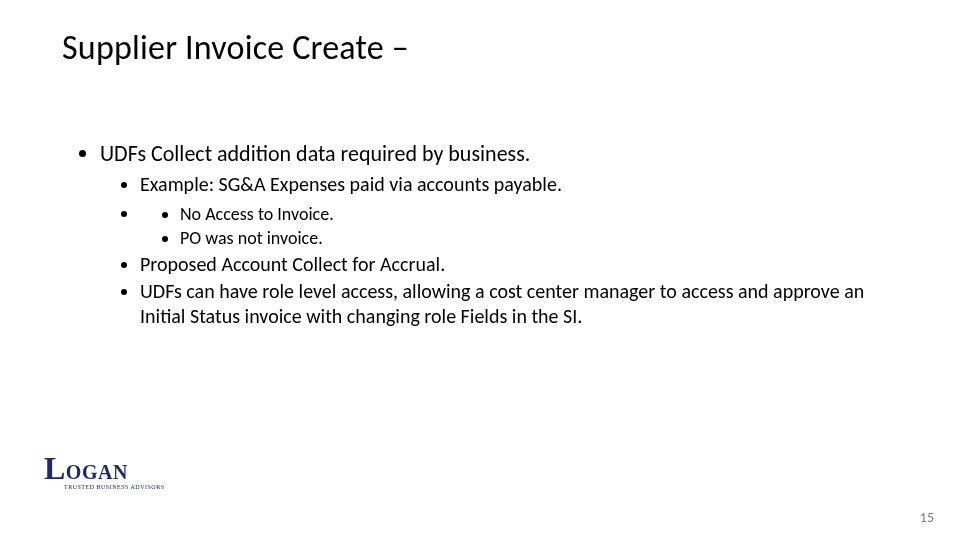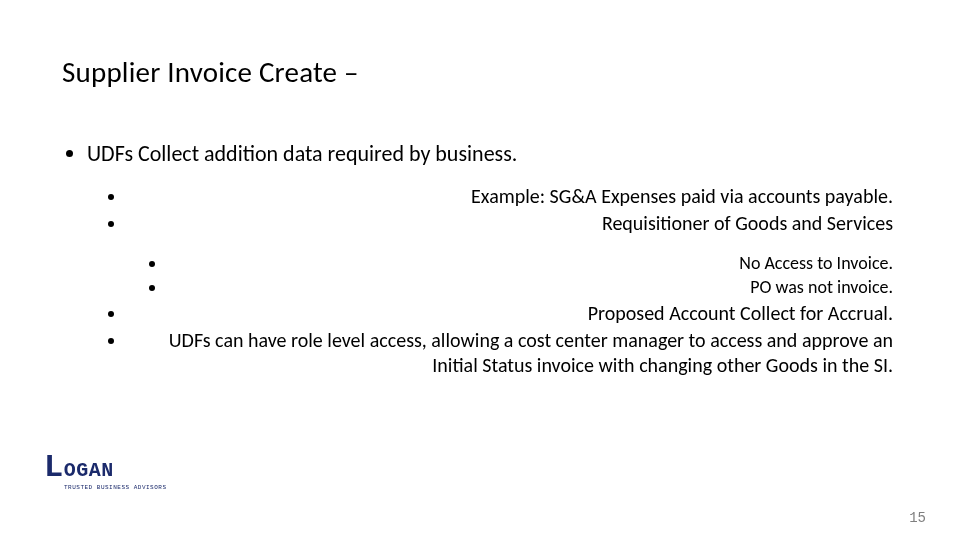--- a/index.html
+++ b/index.html
@@ -16,58 +16,56 @@
   .slide {
     width: 960px;
     height: 540px;
     position: relative;
     box-sizing: border-box;
   }
   .title {
     position: absolute;
     left: 62px;
     top: 28px;
-    font-size: 29px;
+    font-size: 34px;
     font-weight: 400;
     line-height: 1.15;
     letter-spacing: 0.2px;
-    margin-top: 28px;
   }
   .title .line2 {
     display: block;
     padding-left: 80px;
   }
   .content {
     position: absolute;
-    left: 63px;
+    left: 76px;
     top: 140px;
     width: 830px;
     font-size: 22px;
     line-height: 1.25;
   }
   ul {
     list-style: disc;
     margin: 0;
     padding-left: 24px;
   }
   ul ul {
     padding-left: 40px;
-    margin-top: 16px;
-    text-align: right;
+    margin-top: 4px;
   }
   li { margin-bottom: 2px; }
   .lvl1 > li { font-size: 22px; }
   .lvl2 > li { font-size: 20px; }
   .lvl3 > li { font-size: 18px; }
 
   .logo {
     position: absolute;
     left: 44px;
     bottom: 50px;
-    font-family: Liberation Mono, monospace;
+    font-family: Liberation Serif, serif;
     color: #1b2a6b;
     font-weight: bold;
     font-size: 20px;
     line-height: 0.9;
     letter-spacing: 0.5px;
   }
   .logo .big {
     font-size: 32px;
   }
   .logo .row2 {
@@ -78,60 +76,58 @@
   .logo .tag {
     display: block;
     font-size: 6px;
     letter-spacing: 0.5px;
     margin-top: 2px;
     padding-left: 20px;
     font-weight: normal;
   }
   .pagenum {
     position: absolute;
-    right: 34px;
+    right: 26px;
     bottom: 14px;
     color: #7f7f7f;
     font-size: 14px;
-    font-family: Liberation Mono, monospace;
   }
 </style>
 </head>
 <body>
 
 <div class="slide">
 
   <div class="title">
     <span>Supplier Invoice Create –</span>
   </div>
 
   <div class="content">
     <ul class="lvl1">
       <li>
         <span>UDFs Collect addition data required by business.</span>
         <ul class="lvl2">
           <li>
             <span>Example:  SG&amp;A Expenses paid via accounts payable.</span>
           </li>
           <li>
-            <span>Requisitioner of Goods and Services</span>
             <ul class="lvl3">
               <li>
                 <span>No Access to Invoice.</span>
               </li>
               <li>
                 <span>PO was not invoice.</span>
               </li>
             </ul>
           </li>
           <li>
             <span>Proposed Account Collect for Accrual.</span>
           </li>
           <li>
-            <span>UDFs can have role level access, allowing a cost center manager to access and approve an Initial Status invoice with changing other Goods in the SI.</span>
+            <span>UDFs can have role level access, allowing a cost center manager to access and approve an Initial Status invoice with changing role Fields in the SI.</span>
           </li>
         </ul>
       </li>
     </ul>
   </div>
 
   <div class="logo">
     <span>
       <span class="big">L</span><span>OGAN</span>
     </span>

